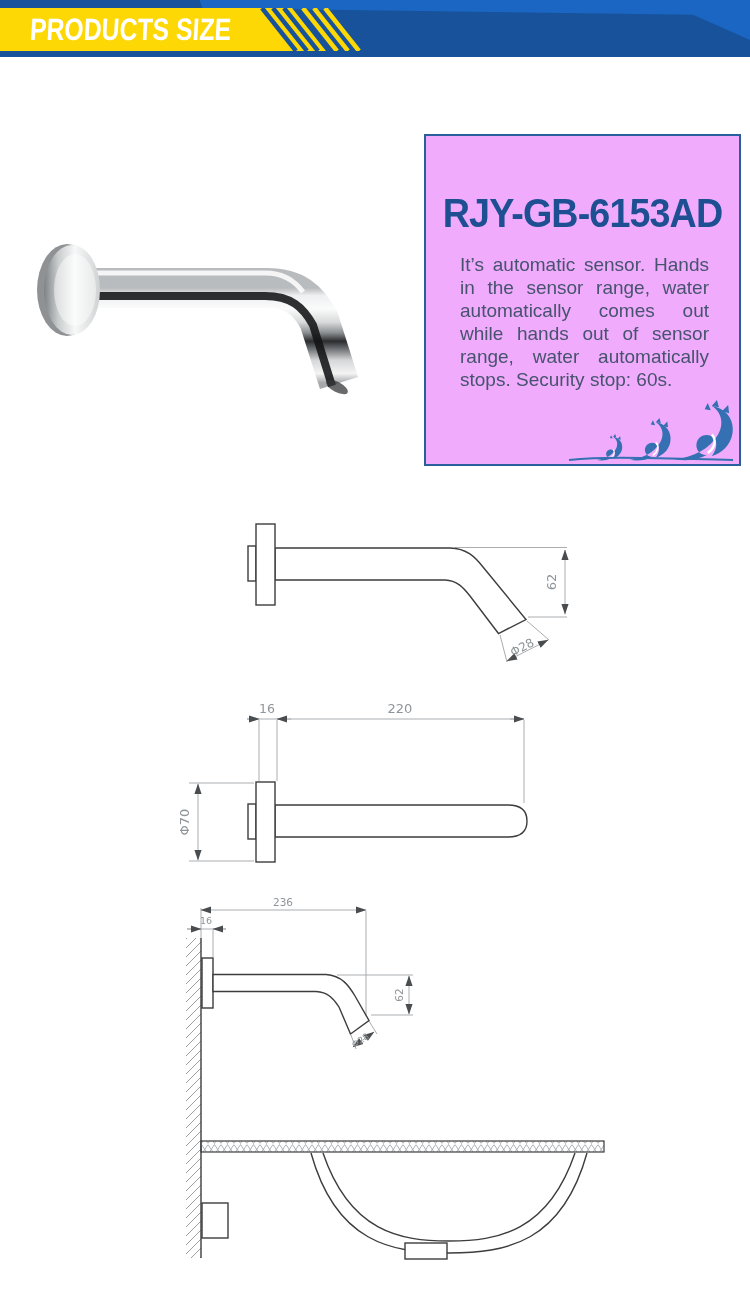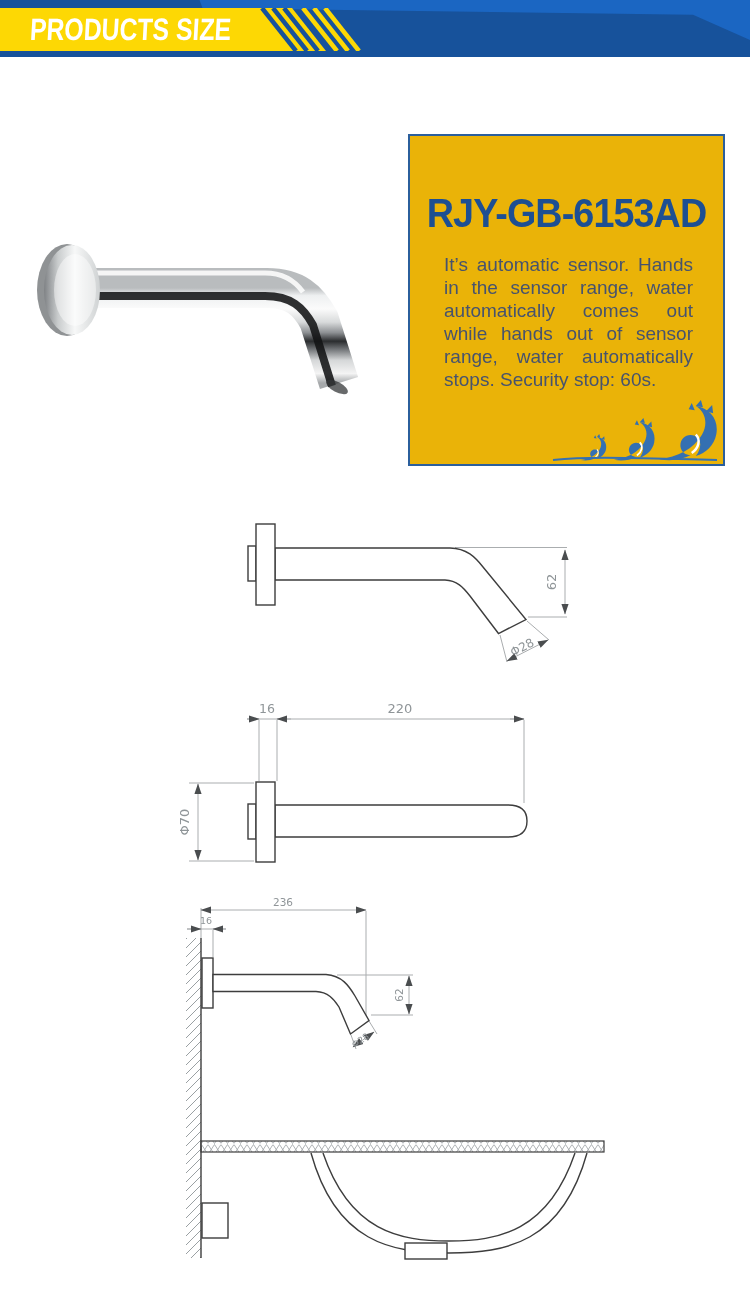--- a/index.html
+++ b/index.html
@@ -10,22 +10,22 @@
   .banner{position:absolute;left:0;top:0;width:750px;height:57px;background:#17529b;}
   .banner-light{position:absolute;left:0;top:0;width:750px;height:57px;background:#1b66c2;
         clip-path:polygon(26.6% 0%, 100% 0%, 100% 70%, 92.4% 26%, 27% 14%);}
   .ribbon{position:absolute;left:0;top:8px;width:380px;height:43px;}
   .banner-title{position:absolute;left:30px;top:10px;height:39px;line-height:39px;
         color:#ffffff;font-size:31px;font-weight:800;letter-spacing:0px;white-space:nowrap;
         transform:scaleX(.80) skewX(-4deg);transform-origin:left center;}
 
   
   .photo{position:absolute;left:15px;top:140px;}
-  .info-box{position:absolute;left:408px;top:134px;width:313px;height:328px;
-        border:2px solid #2b5f9c;background:#eab308;}
+  .info-box{position:absolute;left:424px;top:134px;width:313px;height:328px;
+        border:2px solid #2b5f9c;background:#f0abfc;}
   .model{margin-top:54px;text-align:center;color:#1d4f92;font-size:41px;font-weight:800;
         letter-spacing:-1px;transform:scaleX(.92);white-space:nowrap;}
   .desc{margin:16px 30px 0 34px;color:#47536e;font-size:19px;line-height:23px;
         text-align:justify;}
   .desc p{margin:0;}
   .waves{position:absolute;right:4px;bottom:2px;}
 
   
   .drawings{position:absolute;left:150px;top:500px;}
   text.dim{fill:#8f9598;font-family:"DejaVu Sans", sans-serif;}

